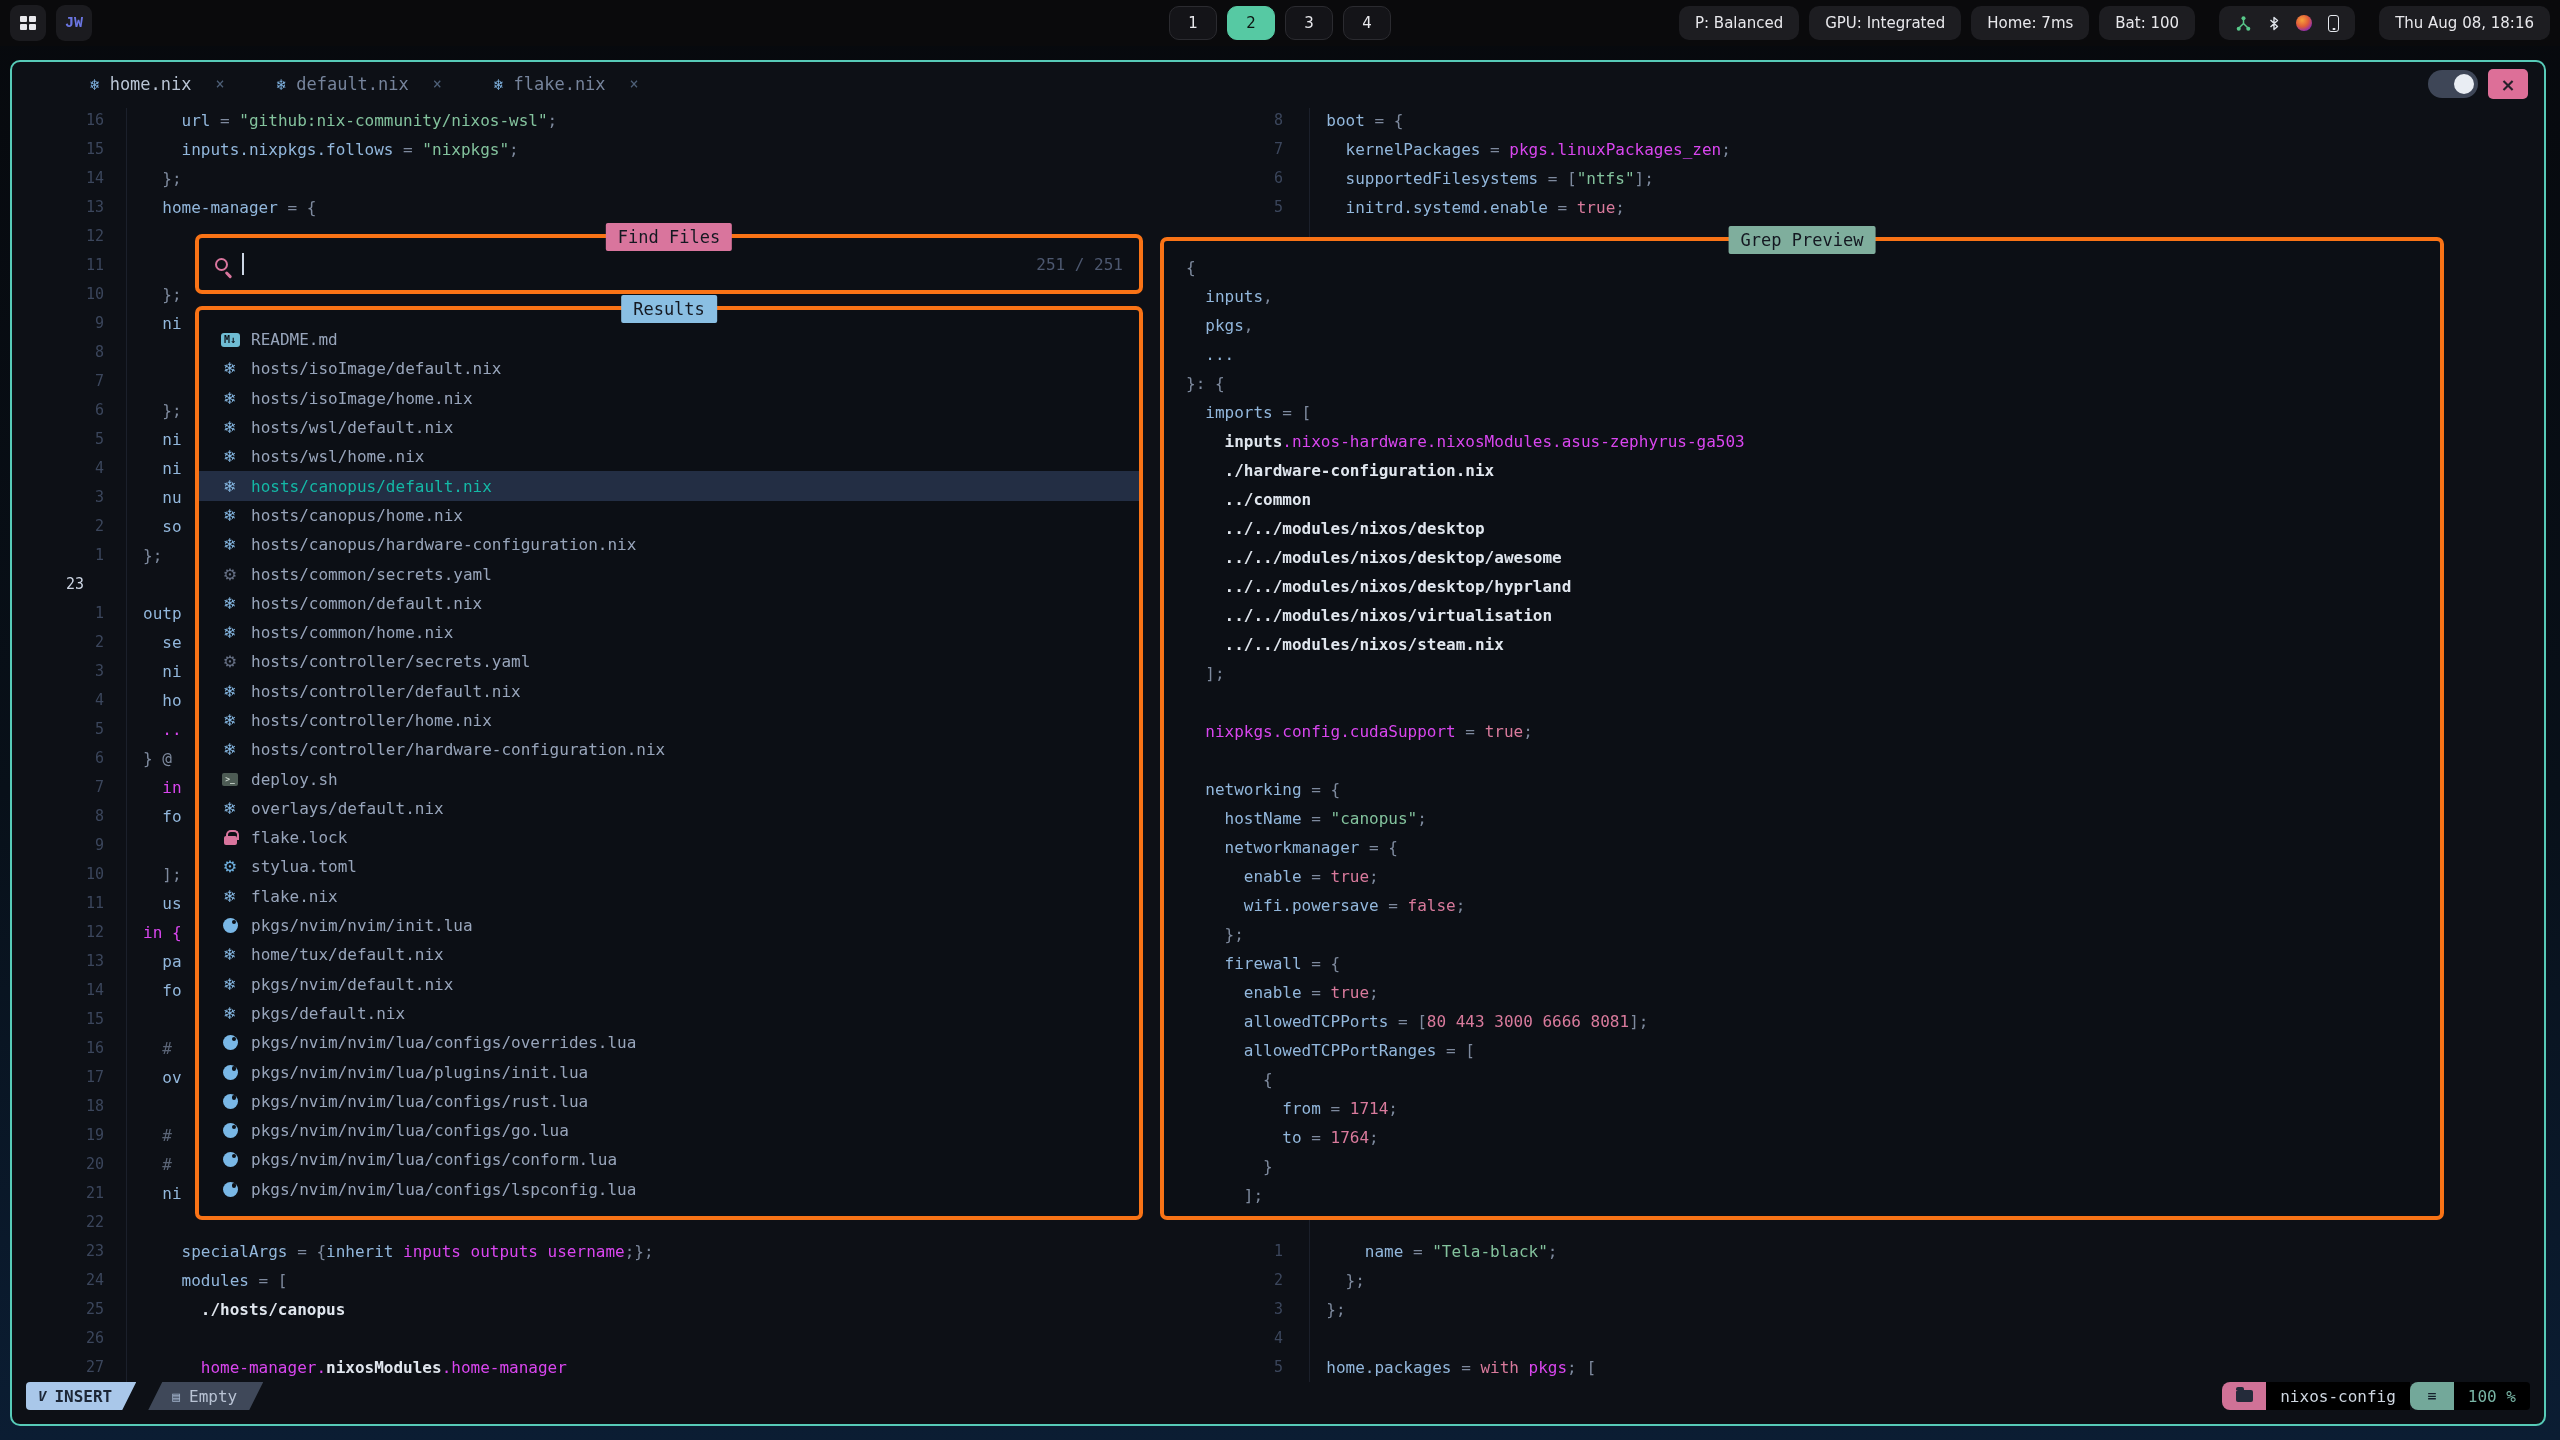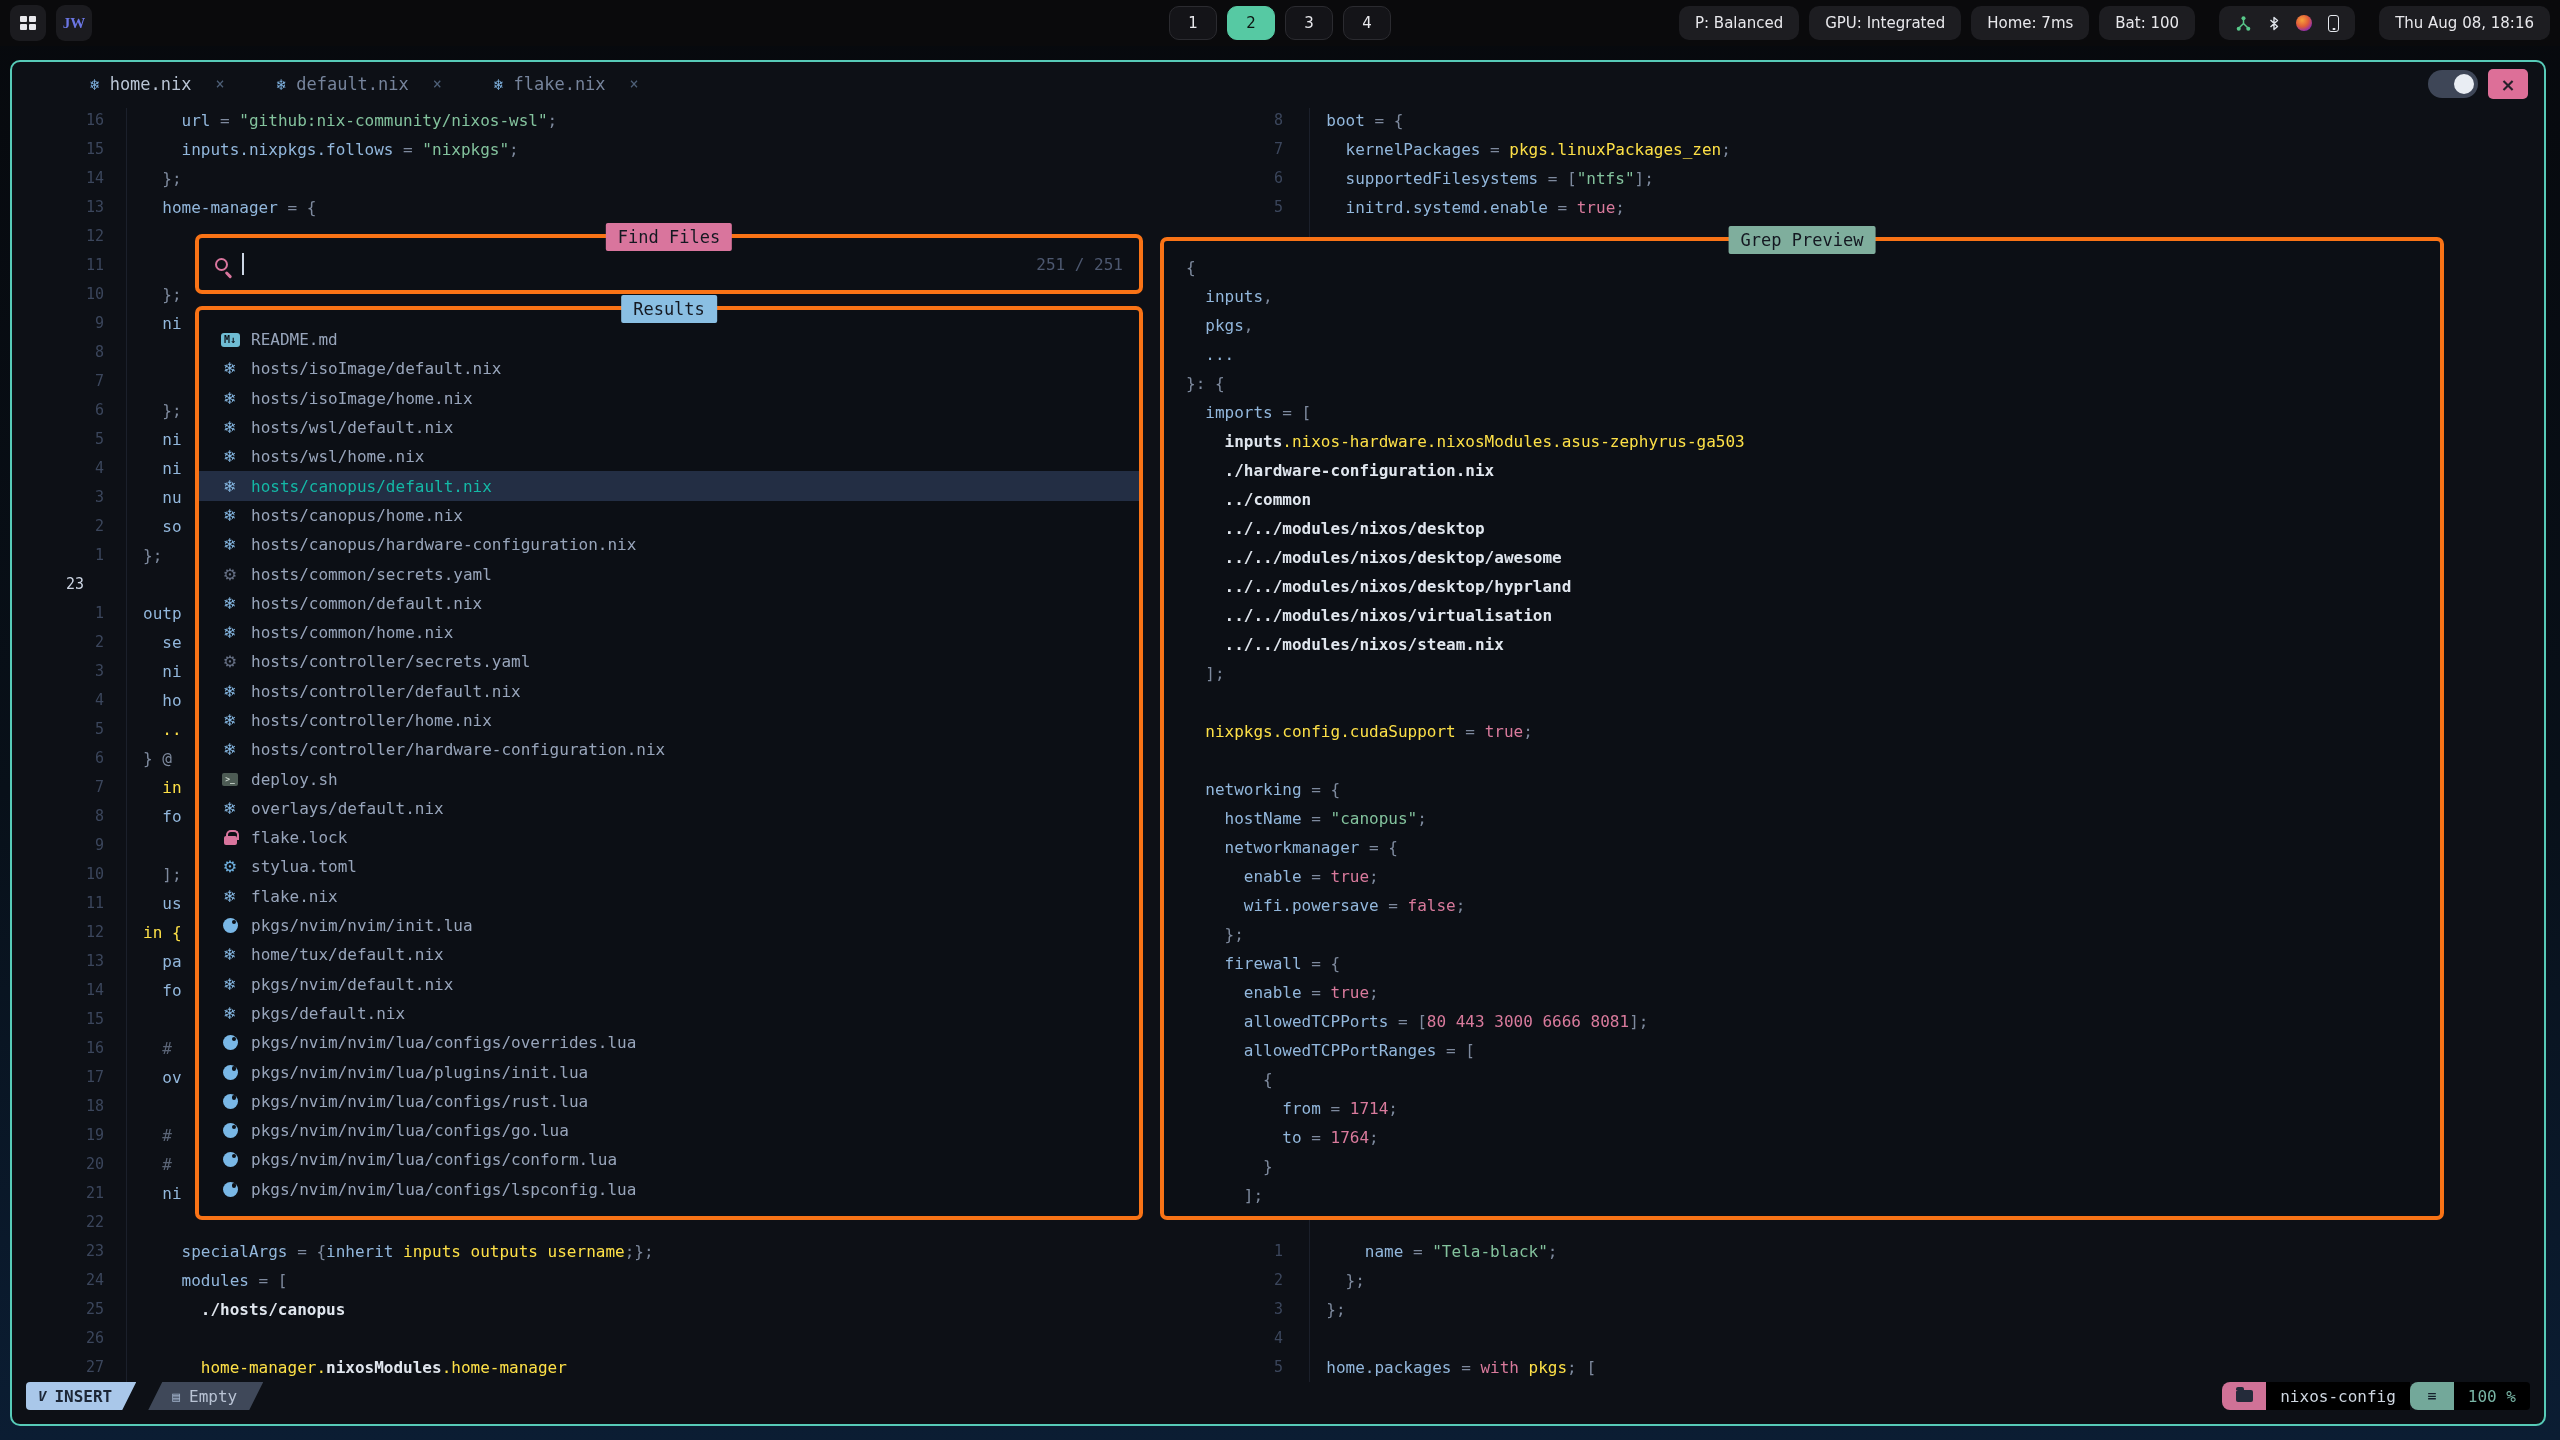--- a/index.html
+++ b/index.html
@@ -8,21 +8,21 @@
     font-family:"DejaVu Sans",sans-serif; }
 
   
   .topbar { position:absolute; left:0; top:0; width:2560px; height:46px;
     background:#0a0a0c; display:flex; align-items:center; padding:0 10px; }
   .tb-left { display:flex; gap:10px; align-items:center; }
   .tb-btn { width:36px; height:36px; border-radius:9px; background:#1b1b1f;
     display:flex; align-items:center; justify-content:center; cursor:pointer; }
   .grid-icon { display:grid; grid-template-columns:7px 7px; grid-template-rows:6px 6px; gap:2px; }
   .grid-icon i { background:#e8e8ec; border-radius:1px; }
-  .logo-text { color:#6b76e3; font-family:Liberation Serif, serif; font-weight:bold; font-size:15px; }
+  .logo-text { color:#6b76e3; font-family:Liberation Mono, monospace; font-weight:bold; font-size:15px; }
   .tb-center { position:absolute; left:50%; top:0; height:46px; transform:translateX(-50%);
     display:flex; align-items:center; gap:10px; }
   .ws { width:48px; height:34px; border-radius:10px; background:#141418; border:1px solid #2b2b30;
     color:#e8e8ec; font-size:15px; display:flex; align-items:center; justify-content:center; cursor:pointer; }
   .ws.active { background:#56c9a3; border-color:#56c9a3; color:#0c1410; }
   .tb-right { margin-left:auto; display:flex; align-items:center; gap:24px; }
   .pill { height:34px; border-radius:10px; background:#1d1d21; color:#e8e8ec; font-size:15px;
     display:flex; align-items:center; padding:0 16px; white-space:nowrap; cursor:pointer; }
   .tray { gap:16px; }
   .phone-icon { width:11px; height:17px; border:1.6px solid #e5e8ee; border-radius:3px; position:relative; }
@@ -57,21 +57,21 @@
   .pane-left { left:14px; width:1130px; }
   .pane-left .ln { width:88px; padding-right:10px; }
   .pane-left .ln.cur { padding-left:40px; }
   .pane-left .code { margin-left:29px; }
   .pane-right { left:1180px; width:1340px; }
   .pane-right .ln { width:105px; padding-right:14px; }
   .pane-right .code { margin-left:10px; }
   .gutter-sep { position:absolute; top:46px; width:1px; height:1274px; background:rgba(76,92,120,0.22); }
 
   .t-attr { color:#92b7dc; }
-  .t-pln  { color:#fde047; }
+  .t-pln  { color:#d946ef; }
   .t-str  { color:#83c29d; }
   .t-kw   { color:#d97a9c; }
   .t-pun  { color:#7e8a9e; }
   .t-bold { color:#e0e6ee; font-weight:bold; }
   .t-com  { color:#5a6476; }
 
   
   .box { position:absolute; background:#0c0f15; border:4px solid #f97316; border-radius:7px; }
   .badge { position:absolute; top:-15px; left:50%; transform:translateX(-50%); height:28px;
     display:flex; align-items:center; padding:0 12px; font-family:"DejaVu Sans Mono",monospace;

